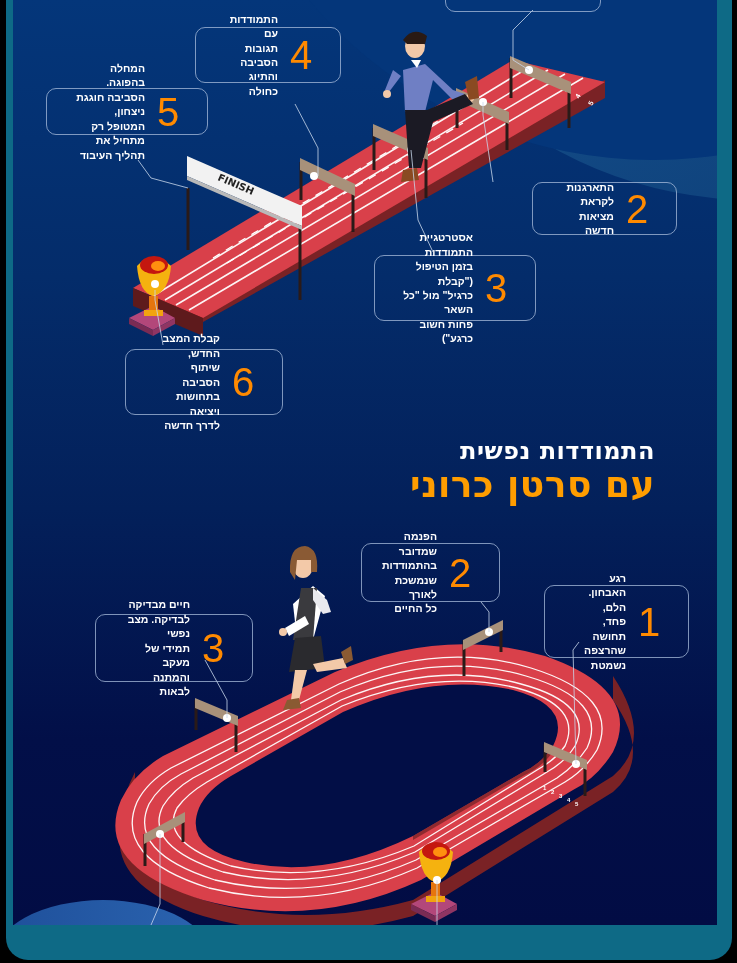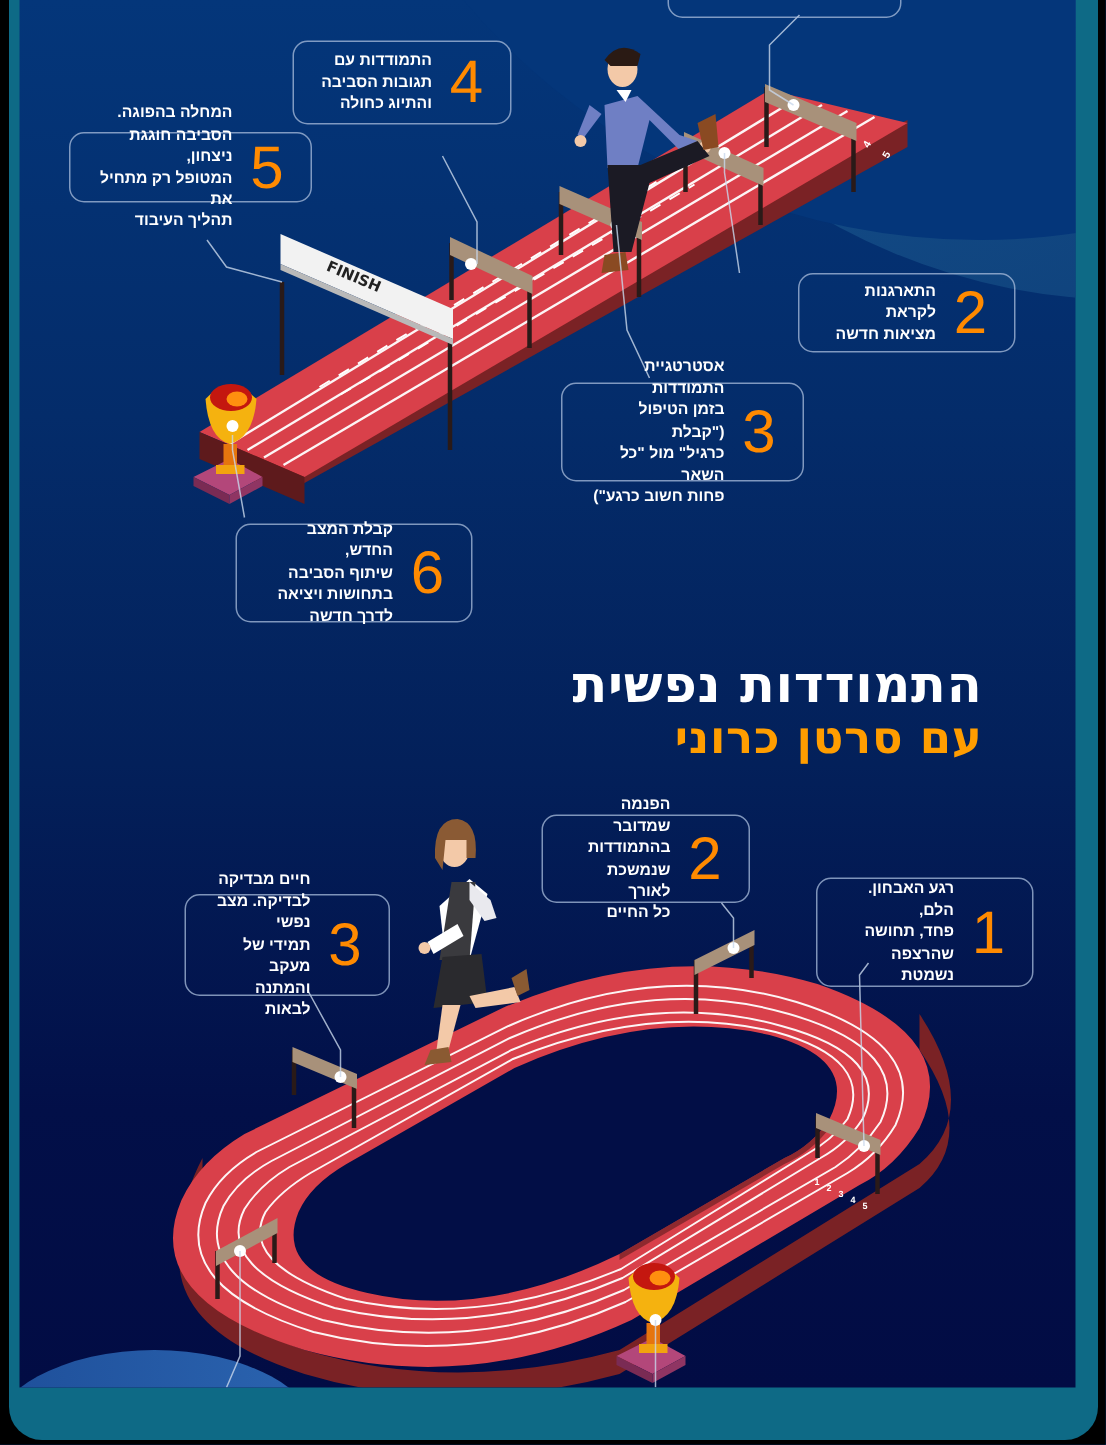--- a/index.html
+++ b/index.html
@@ -27,38 +27,38 @@
   .blob-bottom {
     position: absolute; left: -20px; top: 900px; width: 220px; height: 120px; border-radius: 50%;
     background: linear-gradient(90deg, #1e4f9a, #2b64b0);
   }
 
   svg.scene { position: absolute; left: 0; top: 0; width: 704px; height: 925px; }
 
   .callout {
     position: absolute; border: 1px solid rgba(170,190,220,.75); border-radius: 10px;
     display: flex; flex-direction: row; align-items: center; justify-content: flex-end;
-    padding: 6px 16px; gap: 10px; direction: ltr;
+    padding: 6px 26px; gap: 10px; direction: ltr;
   }
   .callout .num {
     color: #ff8a00; font-family: "Liberation Sans", sans-serif; font-weight: 400;
     font-size: 40px; line-height: 1; order: 2; min-width: 26px; text-align: center;
   }
   .callout .txt {
     color: #ffffff; font-family: "Liberation Sans", sans-serif; font-weight: 700;
     font-size: 10.5px; line-height: 1.38; direction: rtl; text-align: right; order: 1;
     white-space: pre-line;
   }
 
   .title {
     position: absolute; right: 62px; top: 438px; direction: rtl; text-align: right;
     font-family: "DejaVu Sans", sans-serif; font-weight: 700; line-height: 1.12;
   }
-  .title .l1 { color: #ffffff; font-size: 34px; display: block; letter-spacing: 0.5px; }
-  .title .l2 { color: #ff9d00; font-size: 30px; display: block; letter-spacing: 0.5px; }
+  .title .l1 { color: #ffffff; font-size: 24px; display: block; letter-spacing: 0.5px; }
+  .title .l2 { color: #ff9d00; font-size: 36px; display: block; letter-spacing: 0.5px; }
 </style>
 </head>
 <body>
 
 <div class="frame"></div>
 
 <div class="canvas">
   <div class="blob-top"></div>
   <div class="blob-top-inner"></div>
   <div class="blob-bottom"></div>
@@ -272,21 +272,21 @@
   </div>
 
   <div class="callout" style="left:361px; top:255px; width:162px; height:66px;">
     <span class="txt">אסטרטגיית התמודדות
 בזמן הטיפול ("קבלת
 כרגיל" מול "כל השאר
 פחות חשוב כרגע")</span>
     <span class="num">3</span>
   </div>
 
-  <div class="callout" style="left:112px; top:349px; width:158px; height:66px;margin-left:32px;">
+  <div class="callout" style="left:112px; top:349px; width:158px; height:66px;">
     <span class="txt">קבלת המצב החדש,
 שיתוף הסביבה
 בתחושות ויציאה
 לדרך חדשה</span>
     <span class="num">6</span>
   </div>
 
   <div class="title">
     <span class="l1">התמודדות נפשית</span>
     <span class="l2">עם סרטן כרוני</span>
@@ -300,20 +300,20 @@
     <span class="num">2</span>
   </div>
 
   <div class="callout" style="left:531px; top:585px; width:145px; height:73px;">
     <span class="txt">רגע האבחון. הלם,
 פחד, תחושה
 שהרצפה נשמטת</span>
     <span class="num">1</span>
   </div>
 
-  <div class="callout" style="left:82px; top:596px; width:137px; height:68px;margin-left:28px;">
+  <div class="callout" style="left:82px; top:614px; width:158px; height:68px;">
     <span class="txt">חיים מבדיקה
 לבדיקה. מצב נפשי
 תמידי של מעקב
 והמתנה לבאות</span>
     <span class="num">3</span>
   </div>
 </div>
 
 </body></html>

